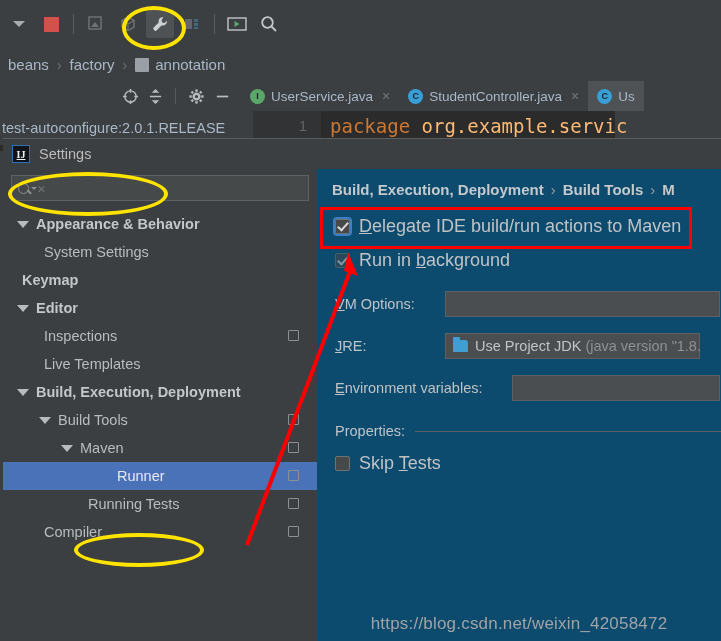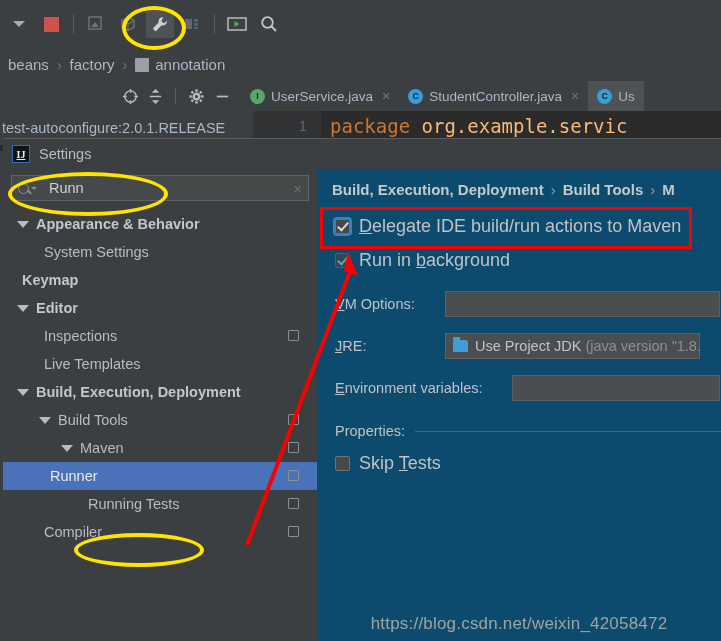--- a/index.html
+++ b/index.html
@@ -60,21 +60,21 @@
   .cbadge {
     width: 15px; height: 15px; border-radius: 50%;
     font-size: 9px; color: #1f2223; display:flex;
     align-items:center; justify-content:center; font-weight:bold;
   }
   .cbadge.green { background: #59a869; }
   .cbadge.blue  { background: #389fd6; }
 
   
   .ed-body {
-    position: absolute; left: 0; top: 111px; width: 721px; height: 40px;
+    position: absolute; left: 0; top: 111px; width: 615px; height: 40px;
     background: #2b2b2b;
   }
   .ed-projstrip {
     position:absolute; left:0; top:0; width:253px; height:34px;
     background:#3c3f41; color:#a9b7c6; font-size:14.5px;
     display:flex; align-items:center; padding-left:2px;
   }
   .ed-gutter {
     position:absolute; left:253px; top:0; width:68px; height:40px;
     background:#313335; color:#606366; font-size:15px;
@@ -339,21 +339,20 @@
     <div class="dlg-title">
       <span class="ij-logo">IJ</span>
       <span>Settings</span>
     </div>
 
     <div class="tree-panel">
       <div class="search-wrap">
         <div class="search-box">
           <span class="mag"></span>
           <span class="mag-caret"></span>
-          <span class="search-val" title="Search">Runn</span>
           <span class="s-clear">×</span>
         </div>
       </div>
       <div class="tree" id="tree">
           <div class="trow bold">
             <span class="tw" style="margin-left: 14px;"></span>
             <span class="lbl">Appearance &amp; Behavior</span>
           </div>
           <div class="trow">
             <span class="lbl" style="margin-left: 41px;">System Settings</span>
@@ -380,21 +379,21 @@
             <span class="tw" style="margin-left: 36px;"></span>
             <span class="lbl">Build Tools</span>
             <span class="copy-ico"></span>
           </div>
           <div class="trow">
             <span class="tw" style="margin-left: 58px;"></span>
             <span class="lbl">Maven</span>
             <span class="copy-ico"></span>
           </div>
           <div class="trow sel">
-            <span class="lbl" style="margin-left: 47px;">Runner</span>
+            <span class="lbl" style="margin-left: 114px;">Runner</span>
             <span class="copy-ico"></span>
           </div>
           <div class="trow">
             <span class="lbl" style="margin-left: 85px;">Running Tests</span>
             <span class="copy-ico"></span>
           </div>
           <div class="trow">
             <span class="lbl" style="margin-left: 41px;">Compiler</span>
             <span class="copy-ico"></span>
           </div>

